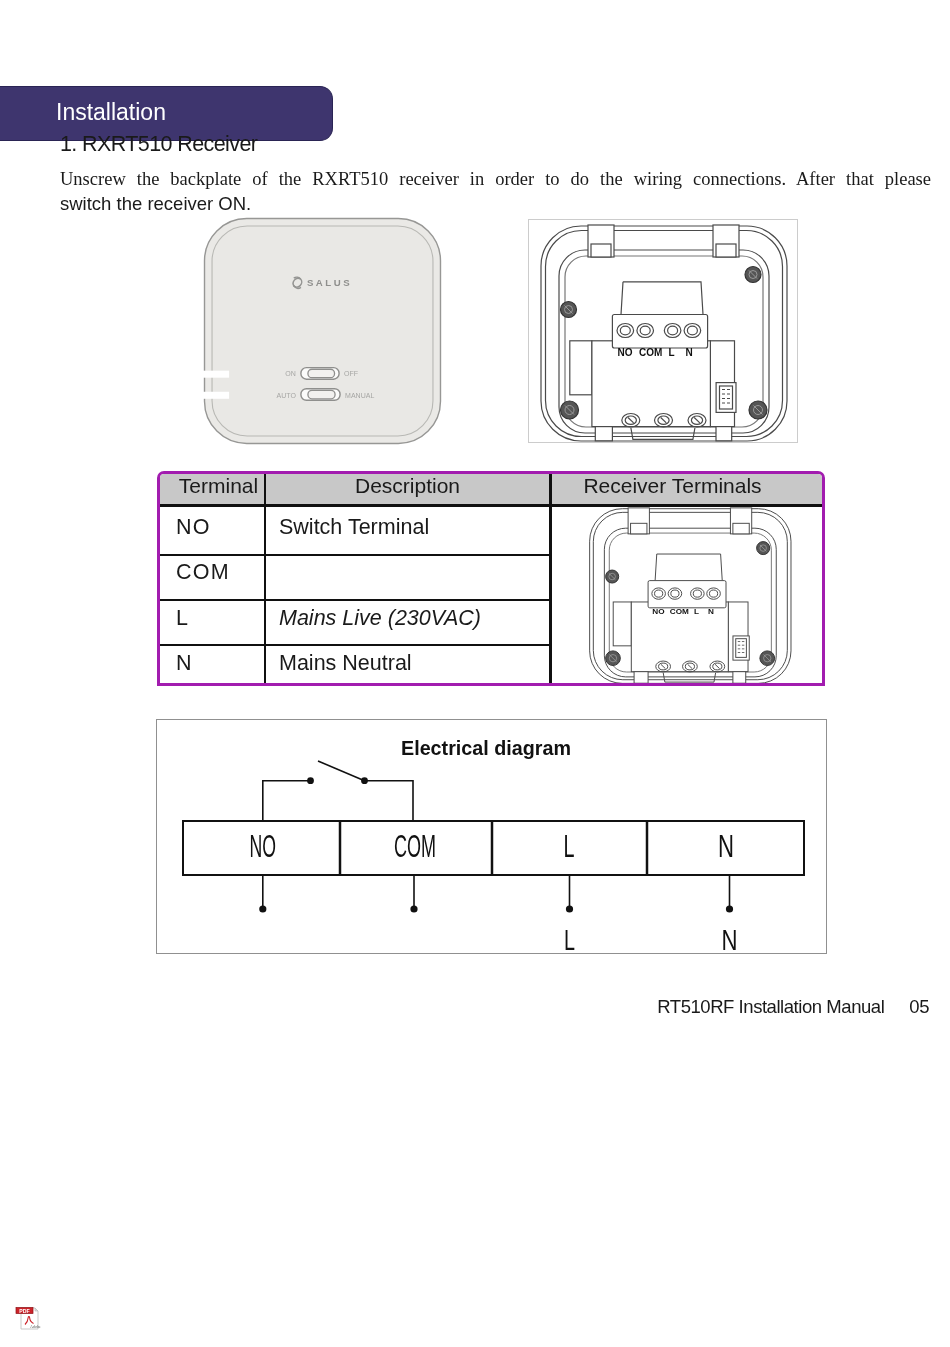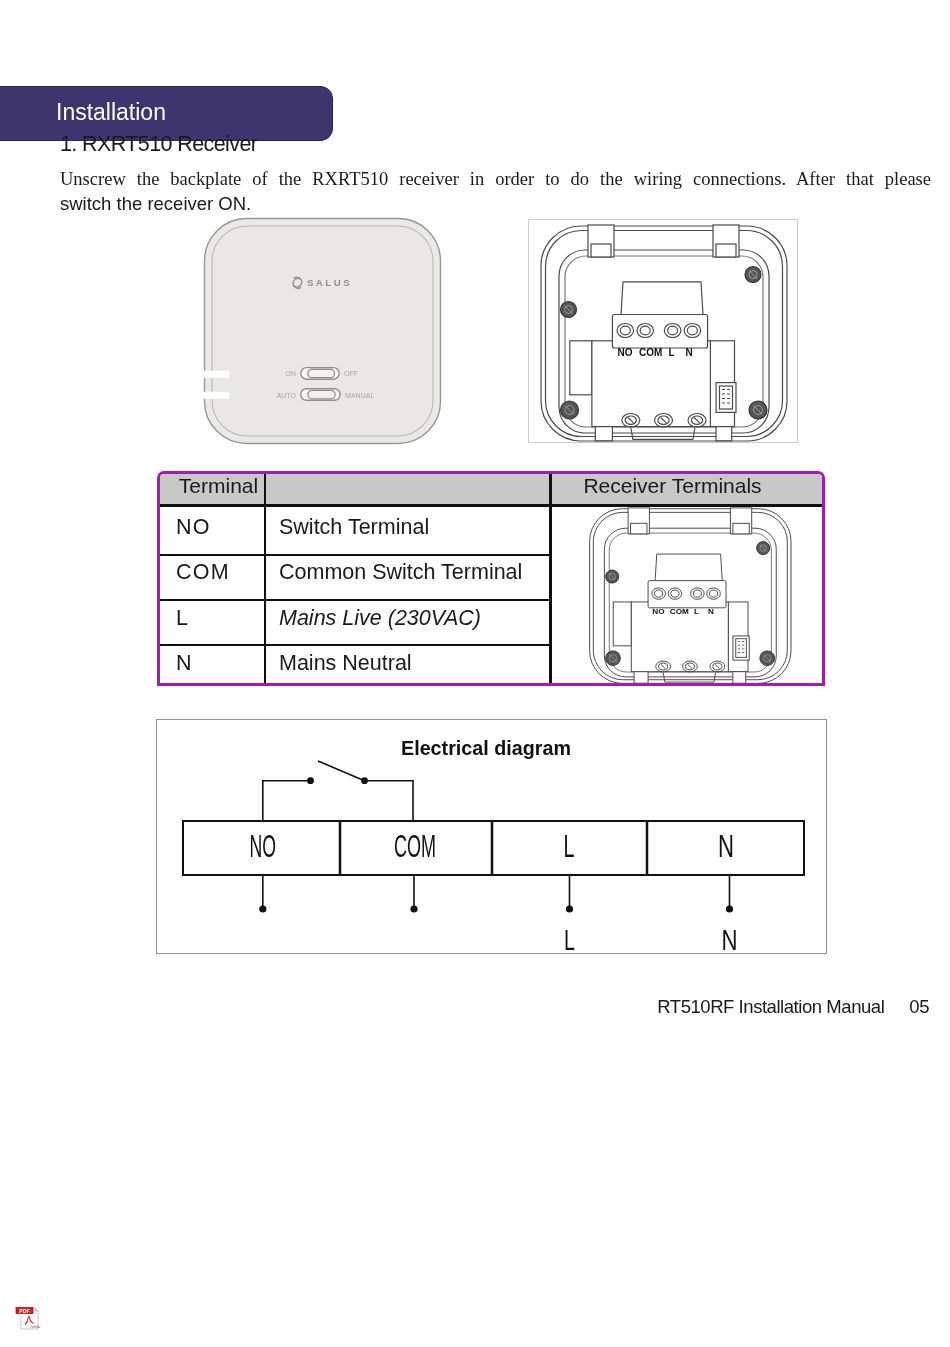--- a/index.html
+++ b/index.html
@@ -175,30 +175,30 @@
   <div class="abs" style="left:0;top:124.8px;width:389px;height:2px;background:#101010;"></div>
 
   <div class="abs" style="left:0;top:170.1px;width:389px;height:2px;background:#101010;"></div>
 
   <div class="abs" style="left:103.5px;top:0;width:2.5px;height:209px;background:#101010;"></div>
 
   <div class="abs" style="left:389px;top:0;width:2.5px;height:209px;background:#101010;"></div>
 
   <div class="abs" style="left:7px;top:0px;width:103px;text-align:center;font-size:21px;">Terminal</div>
 
+  <div class="abs" style="left:106px;top:0px;width:283px;text-align:center;font-size:21px;">Description</div>
 
   <div class="abs" style="left:377px;top:0px;width:271px;text-align:center;font-size:21px;">Receiver Terminals</div>
 
   <div class="abs" style="left:16px;top:40.5px;font-size:21.5px;letter-spacing:1.2px;">NO</div>
 
   <div class="abs" style="left:119px;top:40.5px;font-size:21.5px;">Switch Terminal</div>
 
   <div class="abs" style="left:16px;top:86px;font-size:21.5px;letter-spacing:1.2px;">COM</div>
 
-  <div class="abs" style="left:119px;top:86px;font-size:21.5px;">Common Switch Terminal</div>
 
   <div class="abs" style="left:16px;top:131.5px;font-size:21.5px;">L</div>
 
   <div class="abs" style="left:119px;top:131.5px;font-size:21.5px;font-style:italic;">Mains Live (230VAC)</div>
 
   <div class="abs" style="left:16px;top:176.5px;font-size:21.5px;">N</div>
 
   <div class="abs" style="left:119px;top:176.5px;font-size:21.5px;">Mains Neutral</div>
 
   <svg class="abs" style="left:419px;top:29px;" width="221" height="182" viewBox="0 0 270 224" preserveAspectRatio="none">

